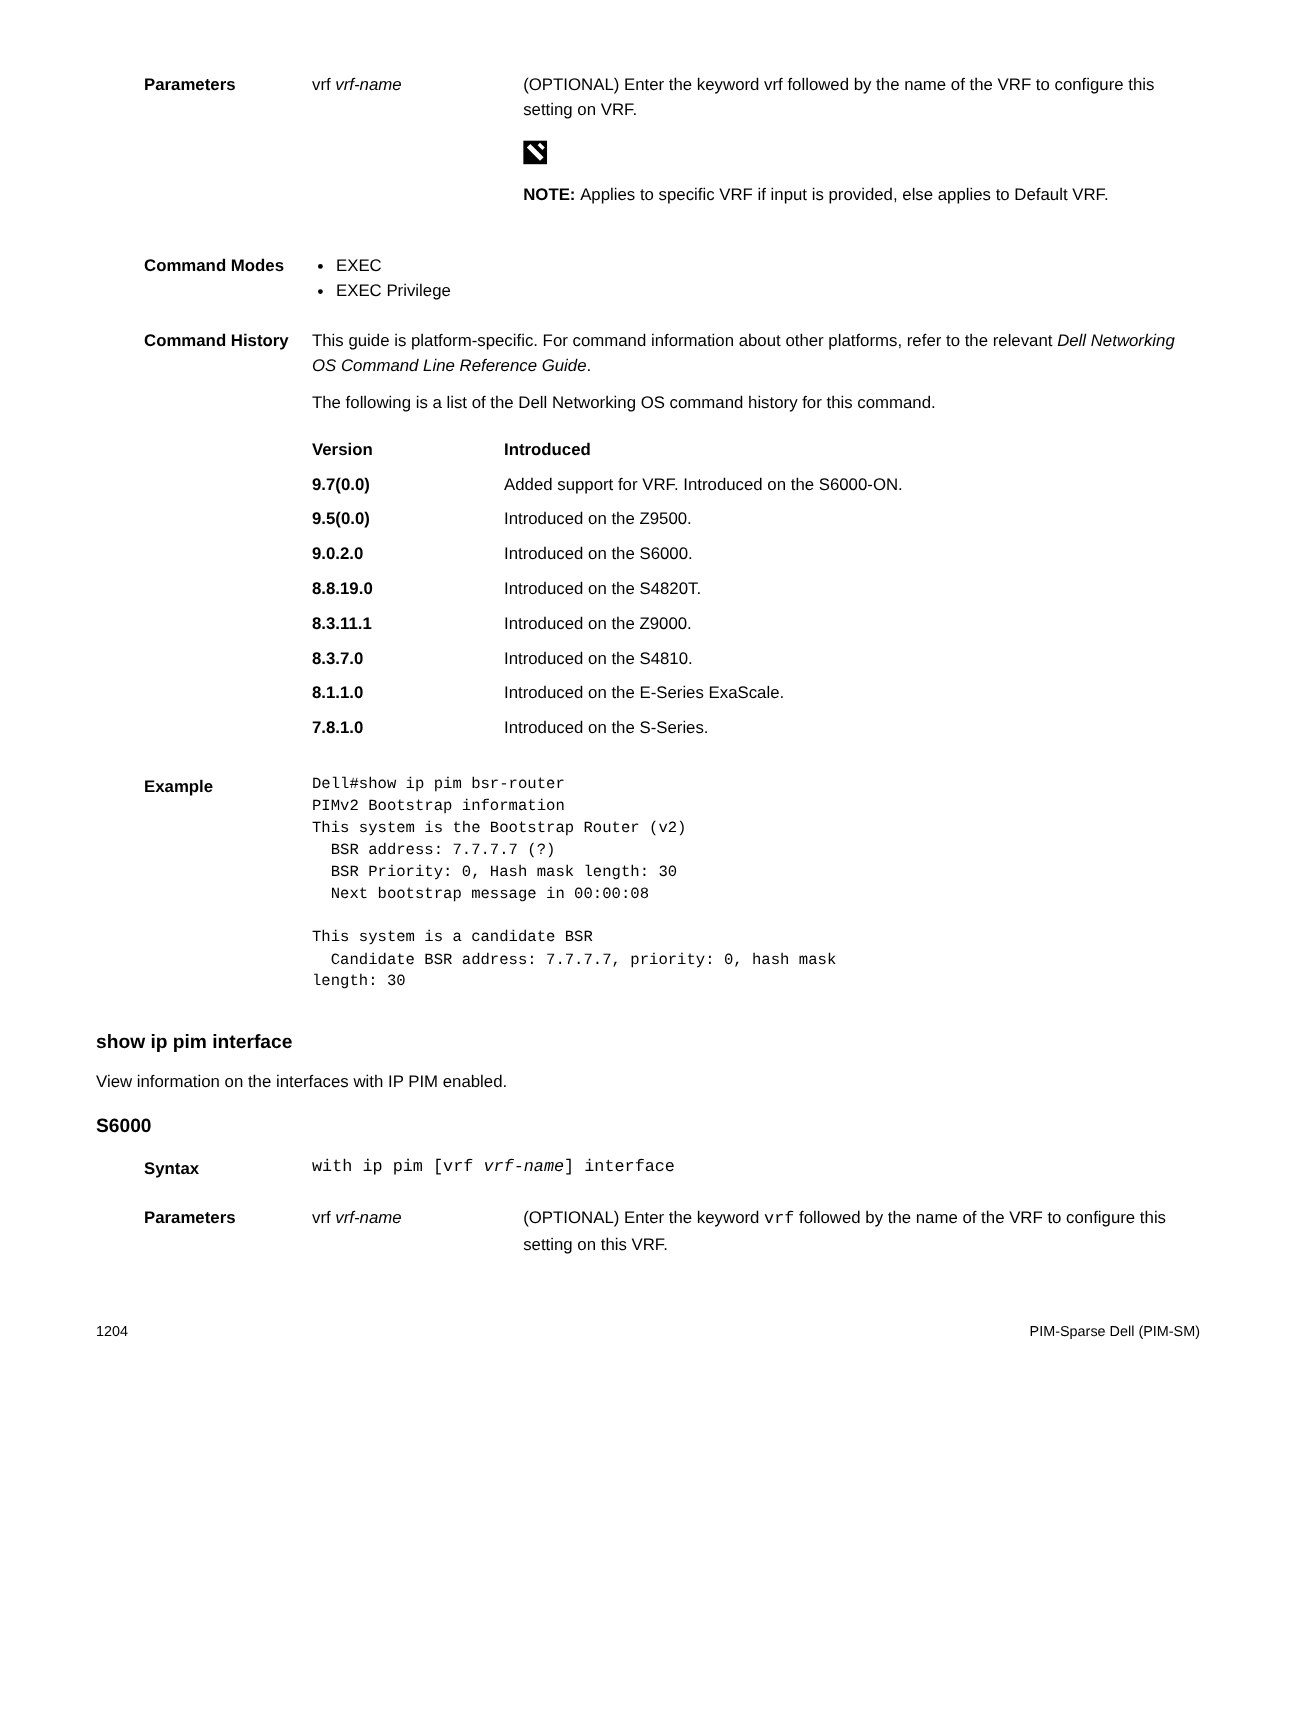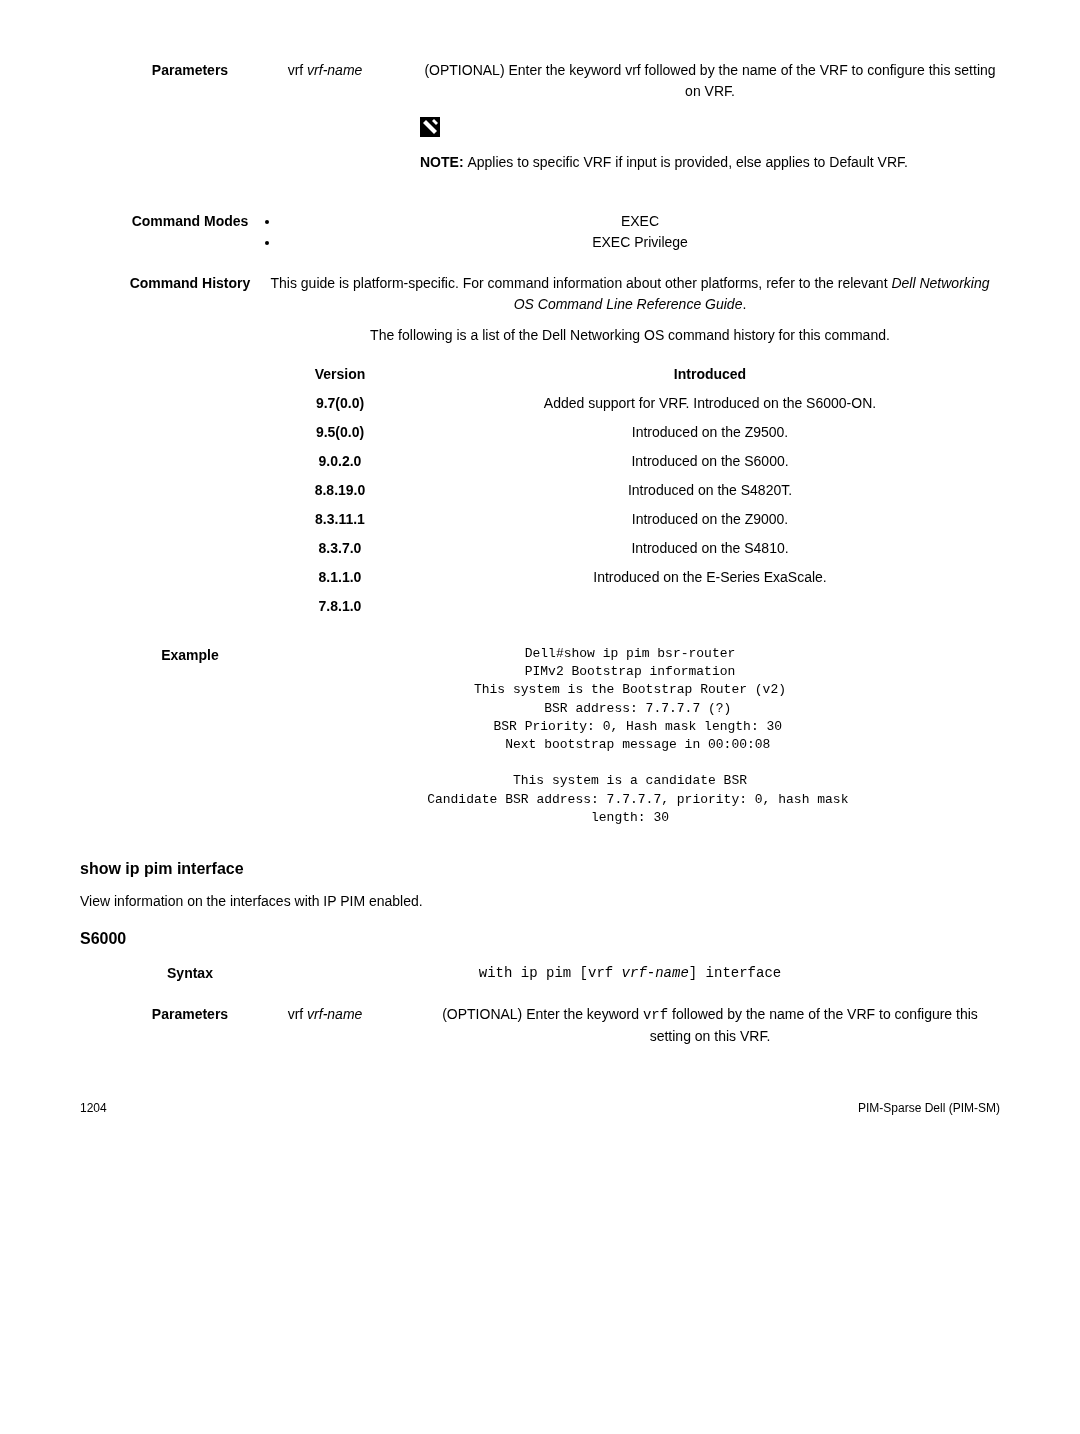--- a/index.html
+++ b/index.html
@@ -8,33 +8,32 @@
     font-size: 14px;
     color: #000;
     background: #fff;
     width: 1080px;
     padding: 60px 80px 30px 120px;
     line-height: 1.5;
   }
   .row {
     display: flex;
     margin-bottom: 20px;
-    text-align: center;
   }
   .label-col {
     width: 140px;
     flex-shrink: 0;
     font-weight: bold;
   }
   .content-col {
     flex: 1;
   }
   .param-row {
     display: flex;
-    gap: 30px;
+    gap: 46px;
   }
   .param-name {
     width: 130px;
     flex-shrink: 0;
   }
   .param-desc {
     flex: 1;
   }
   .note-row {
     display: flex;
@@ -180,20 +179,21 @@
     <div class="ver-row">
       <div class="ver-col">8.3.7.0</div>
       <div class="desc-col">Introduced on the S4810.</div>
     </div>
     <div class="ver-row">
       <div class="ver-col">8.1.1.0</div>
       <div class="desc-col">Introduced on the E-Series ExaScale.</div>
     </div>
     <div class="ver-row">
       <div class="ver-col">7.8.1.0</div>
+      <div class="desc-col">Introduced on the S-Series.</div>
     </div>
   </div>
 </div>
 
 <div class="row">
   <div class="label-col">Example</div>
   <div class="content-col">
     <pre>Dell#show ip pim bsr-router
 PIMv2 Bootstrap information
 This system is the Bootstrap Router (v2)

